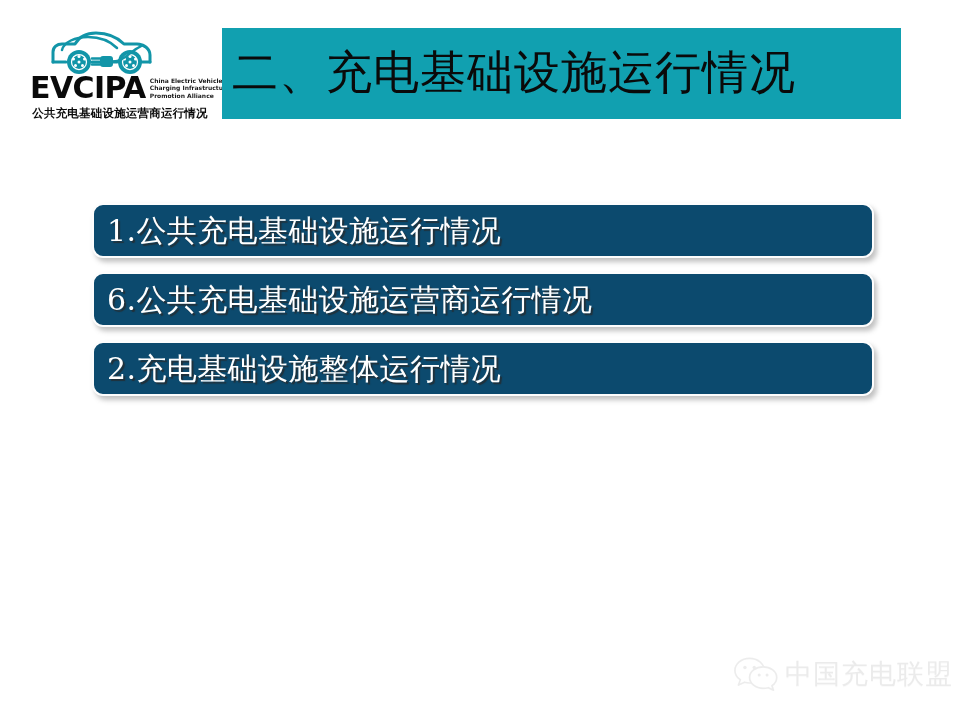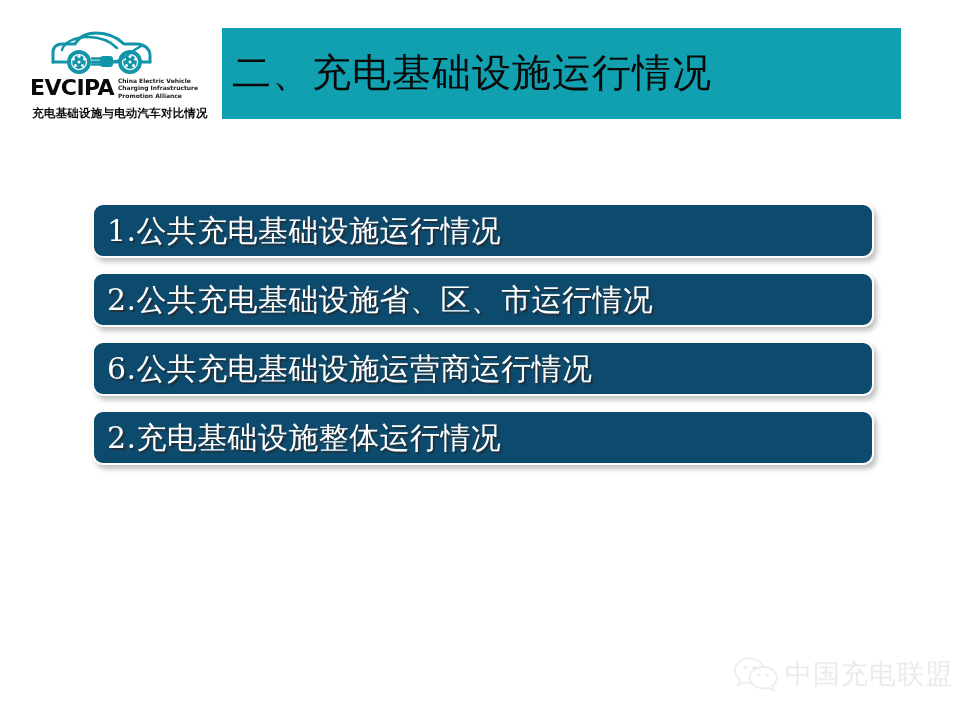--- a/index.html
+++ b/index.html
@@ -43,21 +43,21 @@
     left: 0px;
     top: 50px;
     width: 180px;
     height: 28px;
     display: flex;
     align-items: center;
   }
   #logo-evcipa {
     font-family: "DejaVu Sans", sans-serif;
     font-weight: bold;
-    font-size: 22px;
+    font-size: 30px;
     letter-spacing: -0.6px;
     color: #0a0a0a;
     line-height: 1;
   }
   #logo-en-lines {
     margin-left: 4px;
     display: flex;
     flex-direction: column;
     justify-content: center;
   }
@@ -91,21 +91,21 @@
     width: 679px;
     height: 91px;
     background: #11A0B0;
   }
   #title-text {
     position: absolute;
     left: 10px;
     top: 50%;
     transform: translateY(-52%);
     font-family: Liberation Sans, sans-serif;
-    font-size: 39px;
+    font-size: 46px;
     font-weight: normal;
     color: #0a0a0a;
     letter-spacing: 1px;
     white-space: nowrap;
   }
 
   
   #agenda-list {
     position: absolute;
     left: 92px;
@@ -207,36 +207,33 @@
 
     <div id="logo-wordmark-row">
       <div id="logo-evcipa">EVCIPA</div>
       <div id="logo-en-lines">
         <span>China Electric Vehicle</span>
         <span>Charging Infrastructure</span>
         <span>Promotion Alliance</span>
       </div>
     </div>
 
-    <div id="logo-cn">充电基础设施与电动汽车对比情况</div>
+    <div id="logo-cn">公共充电基础设施运营商运行情况</div>
   </div>
 
   <div id="title-banner">
     <div id="title-text">二、充电基础设施运行情况</div>
   </div>
 
   <div id="agenda-list">
 
     <div class="agenda-item">
       <div class="agenda-label">1.公共充电基础设施运行情况</div>
     </div>
 
-    <div class="agenda-item">
-      <div class="agenda-label">2.公共充电基础设施省、区、市运行情况</div>
-    </div>
 
     <div class="agenda-item">
       <div class="agenda-label">6.公共充电基础设施运营商运行情况</div>
     </div>
 
 
     <div class="agenda-item">
       <div class="agenda-label">2.充电基础设施整体运行情况</div>
     </div>
 

